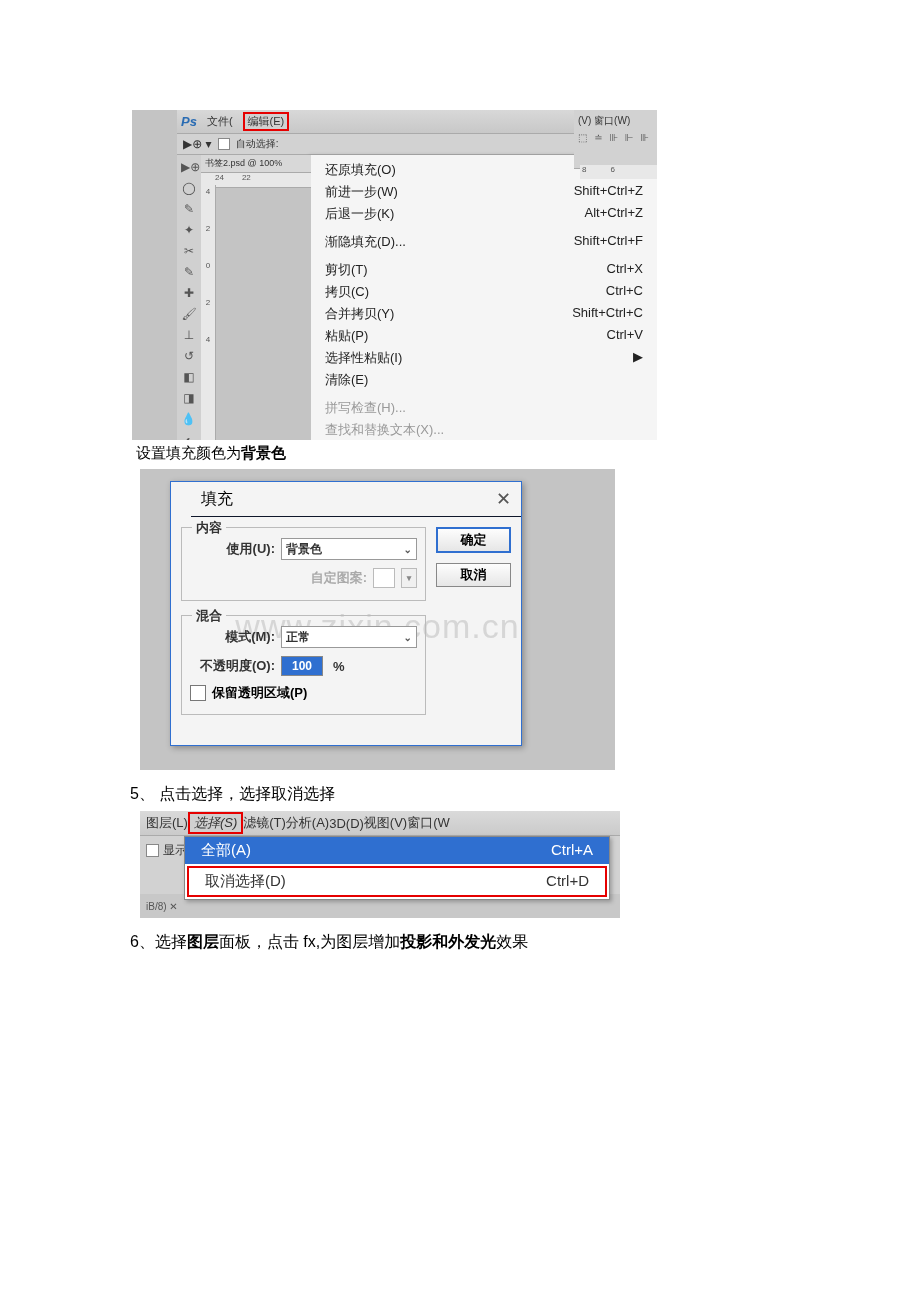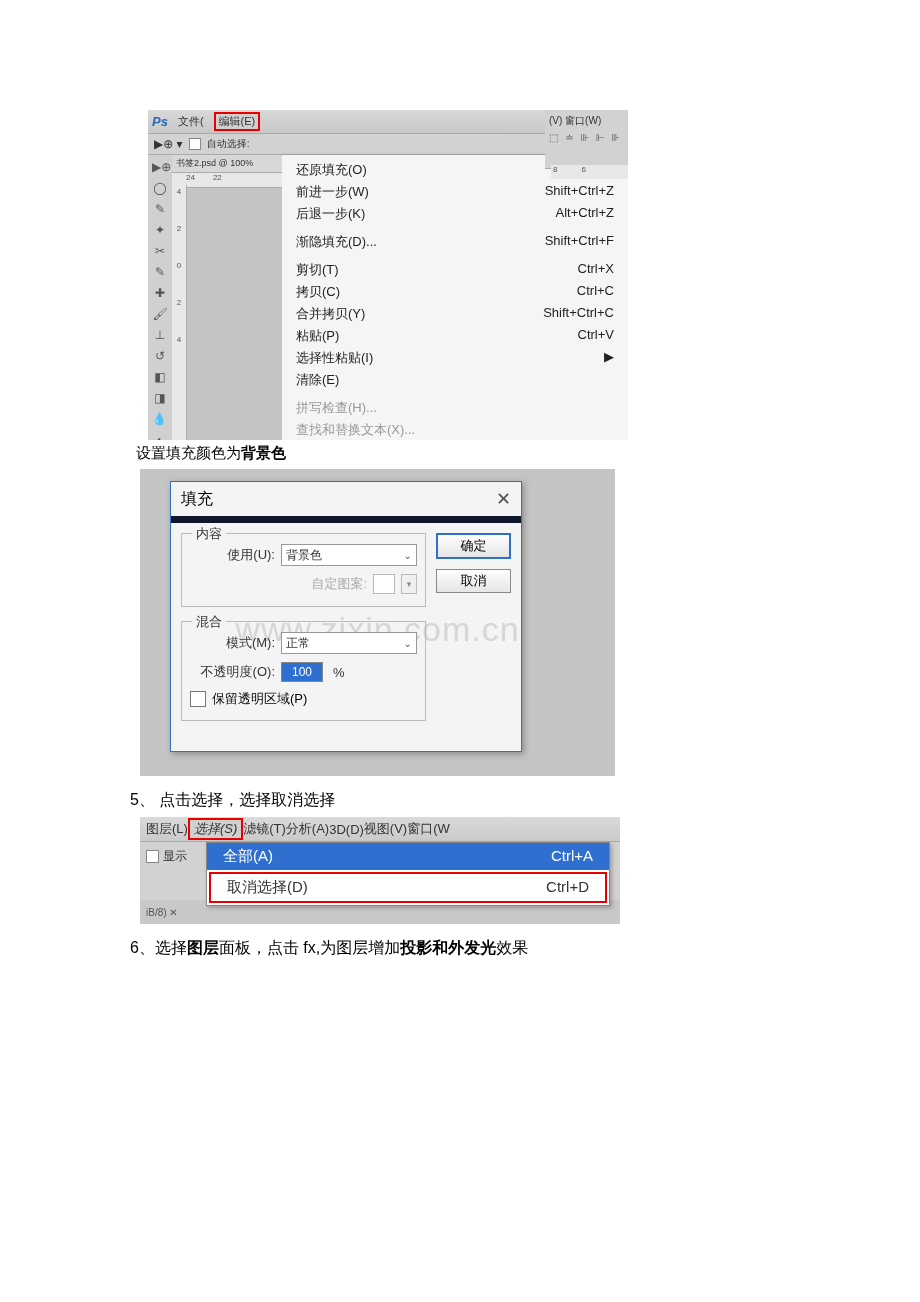--- a/index.html
+++ b/index.html
@@ -15,21 +15,22 @@
   }
   .screenshot {
     background: #c4c4c4;
     position: relative;
     overflow: hidden;
   }
   
   .ss1 {
     width: 480px;
     height: 330px;
-    margin-left: 18px;
+    margin-left: 2px;
+    padding-left: 45px;
   }
   .ss1-top {
     height: 23px;
     background: linear-gradient(#d8d8d8,#c8c8c8);
     border-bottom: 1px solid #aaa;
     display: flex;
     align-items: center;
     font-size: 11px;
     padding-left: 4px;
     gap: 10px;
@@ -136,24 +137,24 @@
     font-size:34px; color:#d6d6d6; letter-spacing:1px; white-space:nowrap; pointer-events:none;
   }
   .dialog {
     width: 350px;
     background:#f4f4f4;
     border:1px solid #2f6fd0;
     box-shadow: 2px 2px 6px rgba(0,0,0,0.3);
   }
   .dlg-title {
     display:flex;justify-content:space-between;align-items:center;
-    padding:6px 10px; font-size:16px; border-bottom:7px solid #0f172a;
+    padding:6px 10px; font-size:16px; border-bottom:1px solid #0f172a;margin-left:20px;
   }
   .dlg-close { font-size:18px;color:#555; }
-  .dlg-body { display:flex; padding:10px 10px 16px 10px; gap:10px; }
+  .dlg-body { display:flex; padding:10px 10px 16px 10px; gap:10px;font-weight:bold; }
   .dlg-left { flex:1; }
   .fieldset {
     border:1px solid #bbb;
     margin-bottom:14px;
     padding:10px 8px 12px 8px;
     position:relative;
   }
   .fieldset .legend {
     position:absolute; top:-9px; left:10px; background:#f4f4f4; padding:0 4px; font-size:13px; color:#333;
   }
@@ -188,21 +189,21 @@
     display:flex;align-items:center;font-size:13px;color:#333;
     padding-left:6px;border-bottom:1px solid #aaa;
   }
   .ss3-menubar .sel { border:2px solid #e60000; padding:0 4px; background:#d0d0d0;font-style:italic; }
   .ss3-row2 {
     display:flex;align-items:center;height:28px;position:relative;
   }
   .ss3-show { font-size:12px;color:#333;margin-left:6px;display:flex;align-items:center;gap:4px; }
   .ss3-show .chk { width:11px;height:11px;border:1px solid #888;background:#fff; }
   .sel-dropdown {
-    position:absolute;left:66px;top:0;right:10px;
+    position:absolute;left:44px;top:0;right:10px;
     background:#fff;border:1px solid #888;box-shadow:2px 2px 4px rgba(0,0,0,0.25);
   }
   .sel-dropdown .mi2 {
     display:flex;justify-content:space-between;padding:4px 16px;font-size:15px;color:#333;
   }
   .sel-dropdown .mi2.hl { background:#2f6fd0;color:#fff; }
   .sel-dropdown .mi2.boxed { border:2px solid #e60000;margin:2px; }
   .ss3-bottom { height:24px;background:#c8c8c8;display:flex;align-items:center;font-size:10px;color:#555;padding-left:6px; }
 </style>
 </head>

